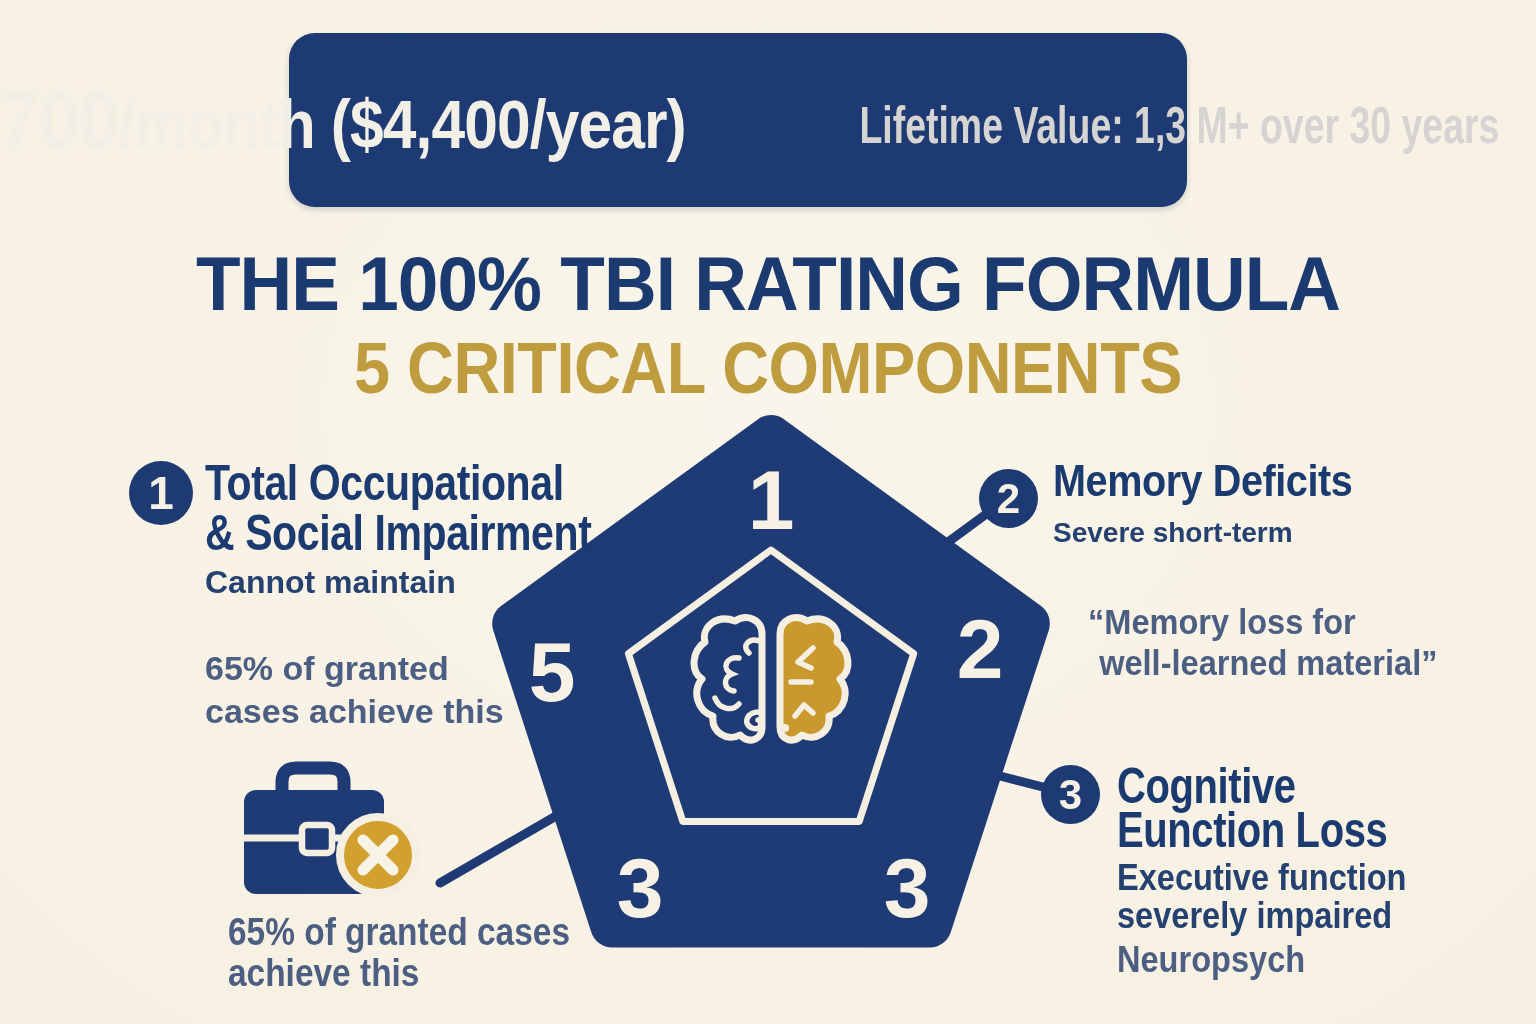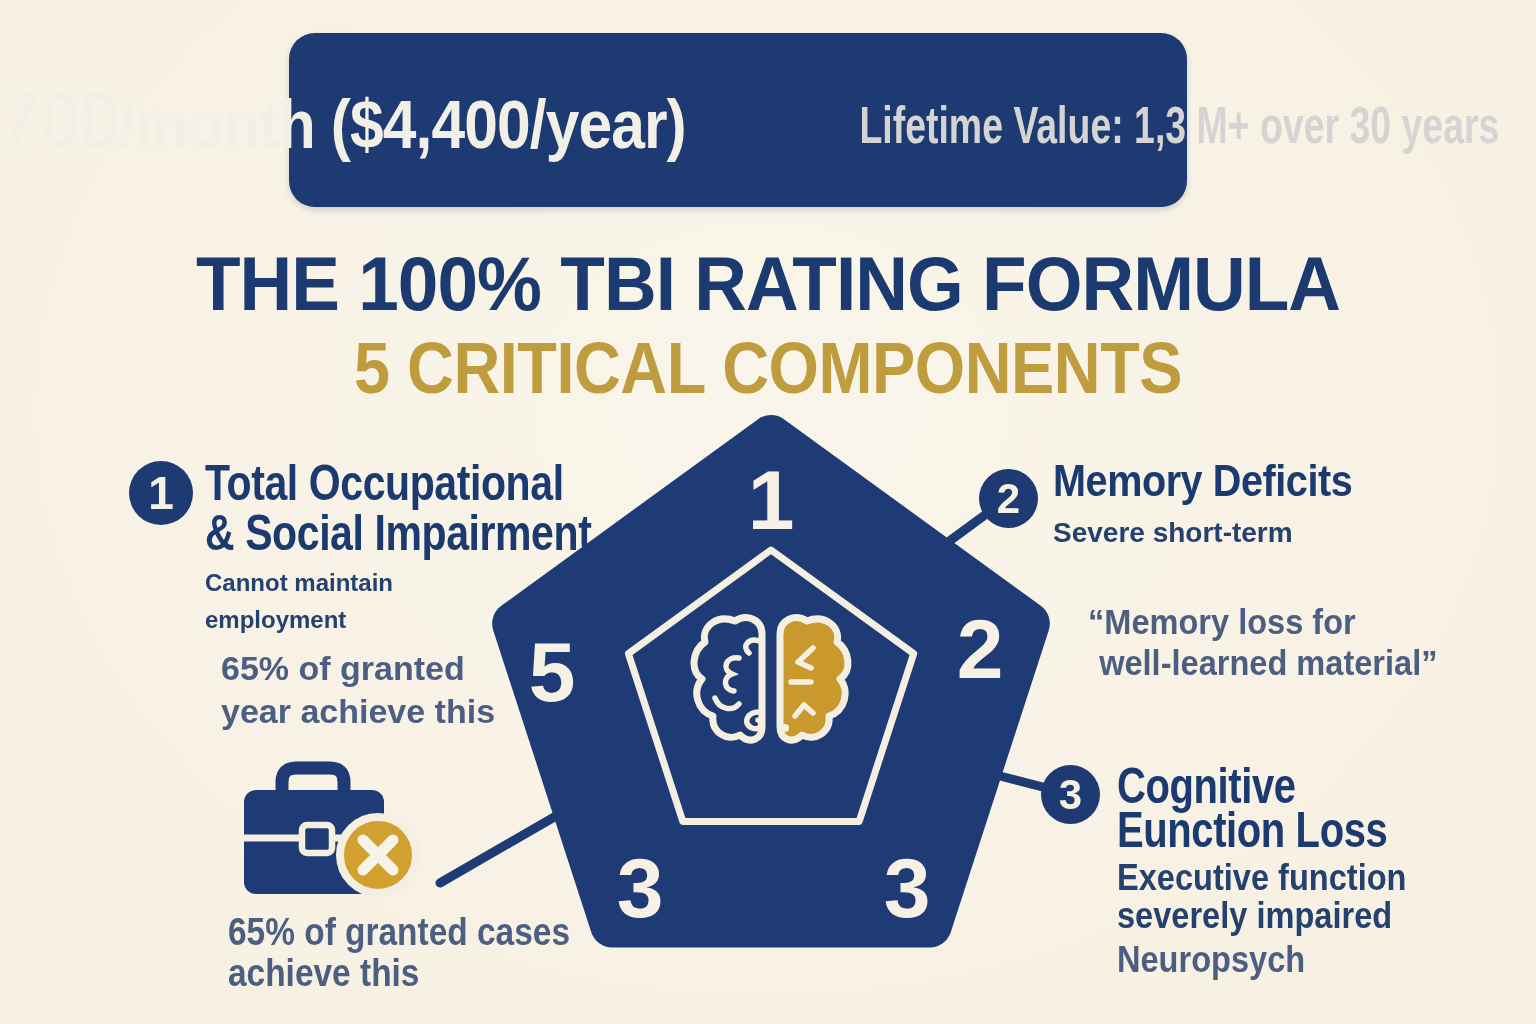--- a/index.html
+++ b/index.html
@@ -72,22 +72,22 @@
   .badge-2{left:979px;top:469px;width:59px;height:59px;font-size:42px;}
   .badge-3{left:1041px;top:765px;width:59px;height:59px;font-size:42px;}
 
   
   .block{position:absolute;white-space:nowrap;transform-origin:left top;}
   .item-title{font-weight:700;color:var(--navy-text);letter-spacing:-.5px;}
   .item-sub{font-weight:600;color:var(--body-navy);}
   .item-note{font-weight:600;color:var(--slate);}
 
   .item1-title{left:205px;top:458px;font-size:50px;line-height:50px;transform:scaleX(.82);}
-  .item1-sub{left:205px;top:564px;font-size:24px;line-height:37px;}
-  .item1-note{left:205px;top:647px;font-size:34px;line-height:43px;margin-left:16px;}
+  .item1-sub{left:205px;top:564px;font-size:32px;line-height:37px;text-align:center;}
+  .item1-note{left:205px;top:647px;font-size:34px;line-height:43px;}
 
   .item2-title{left:1053px;top:458px;font-size:45px;line-height:45px;transform:scaleX(.88);}
   .item2-sub{left:1053px;top:513px;font-size:28px;line-height:39px;}
   .item2-quote{left:1088px;top:601px;font-size:35px;line-height:41px;font-weight:600;color:var(--slate);transform:scaleX(.93);}
 
   .item3-title{left:1117px;top:764px;font-size:50px;line-height:44px;transform:scaleX(.80);}
   .item3-sub{left:1117px;top:859px;font-size:37px;line-height:38px;transform:scaleX(.88);}
   .item3-note{left:1117px;top:941px;font-size:37px;line-height:38px;transform:scaleX(.88);}
 
   .briefcase-caption{left:228px;top:912px;font-size:38px;line-height:41px;transform:scaleX(.88);}
@@ -164,25 +164,24 @@
   <div class="badge badge-1 abs">1</div>
   <div class="badge badge-2 abs">2</div>
   <div class="badge badge-3 abs">3</div>
 
   <div class="block item-title item1-title">
     <div>Total Occupational</div>
     <div>&amp; Social Impairment</div>
   </div>
   <div class="block item-sub item1-sub">
     <div>Cannot maintain</div>
-    <div>employment</div>
   </div>
   <div class="block item-note item1-note">
     <div>65% of granted</div>
-    <div>year achieve this</div>
+    <div>cases achieve this</div>
   </div>
 
   <div class="block item-title item2-title">
     <div>Memory Deficits</div>
   </div>
   <div class="block item-sub item2-sub">
     <div>Severe short-term</div>
   </div>
   <div class="block item2-quote">
     <div>“Memory loss for</div>

